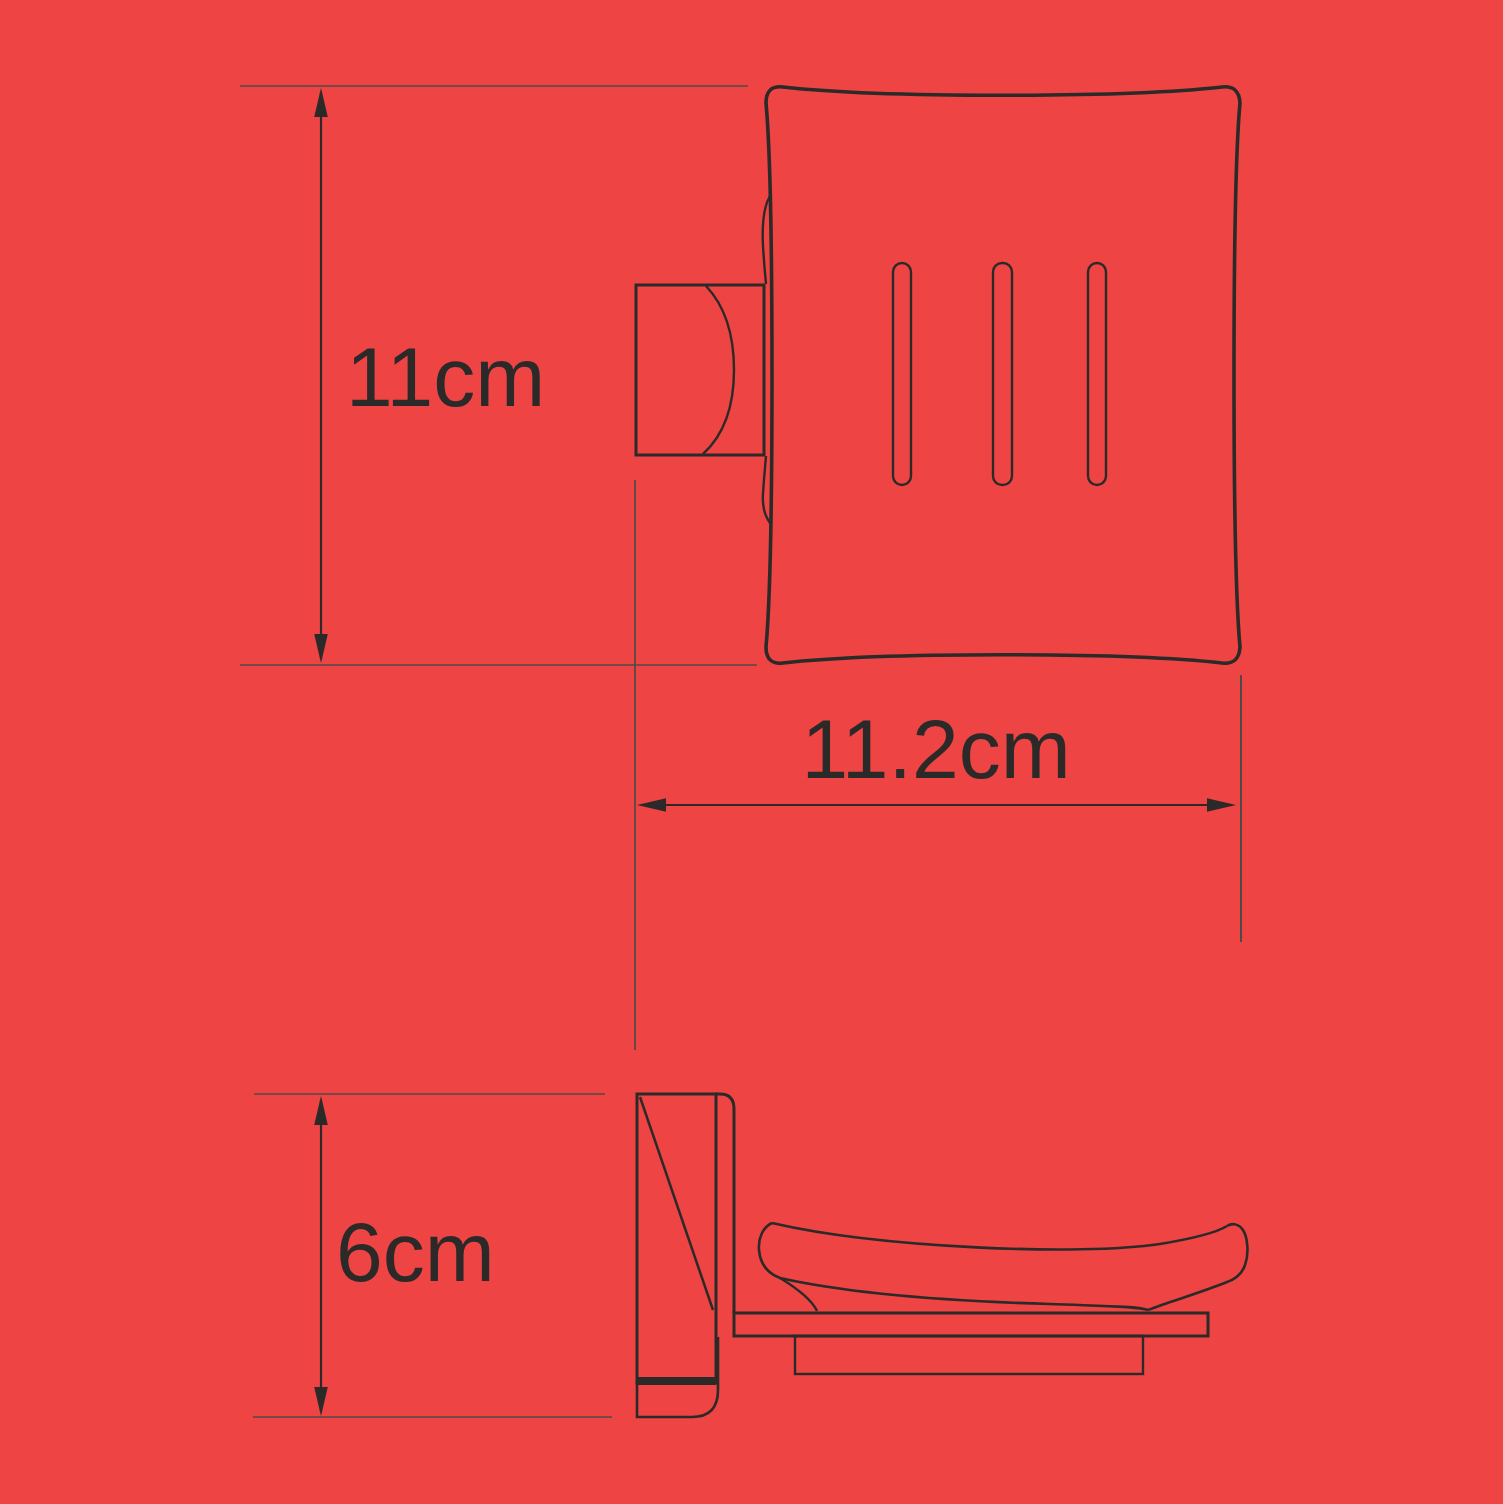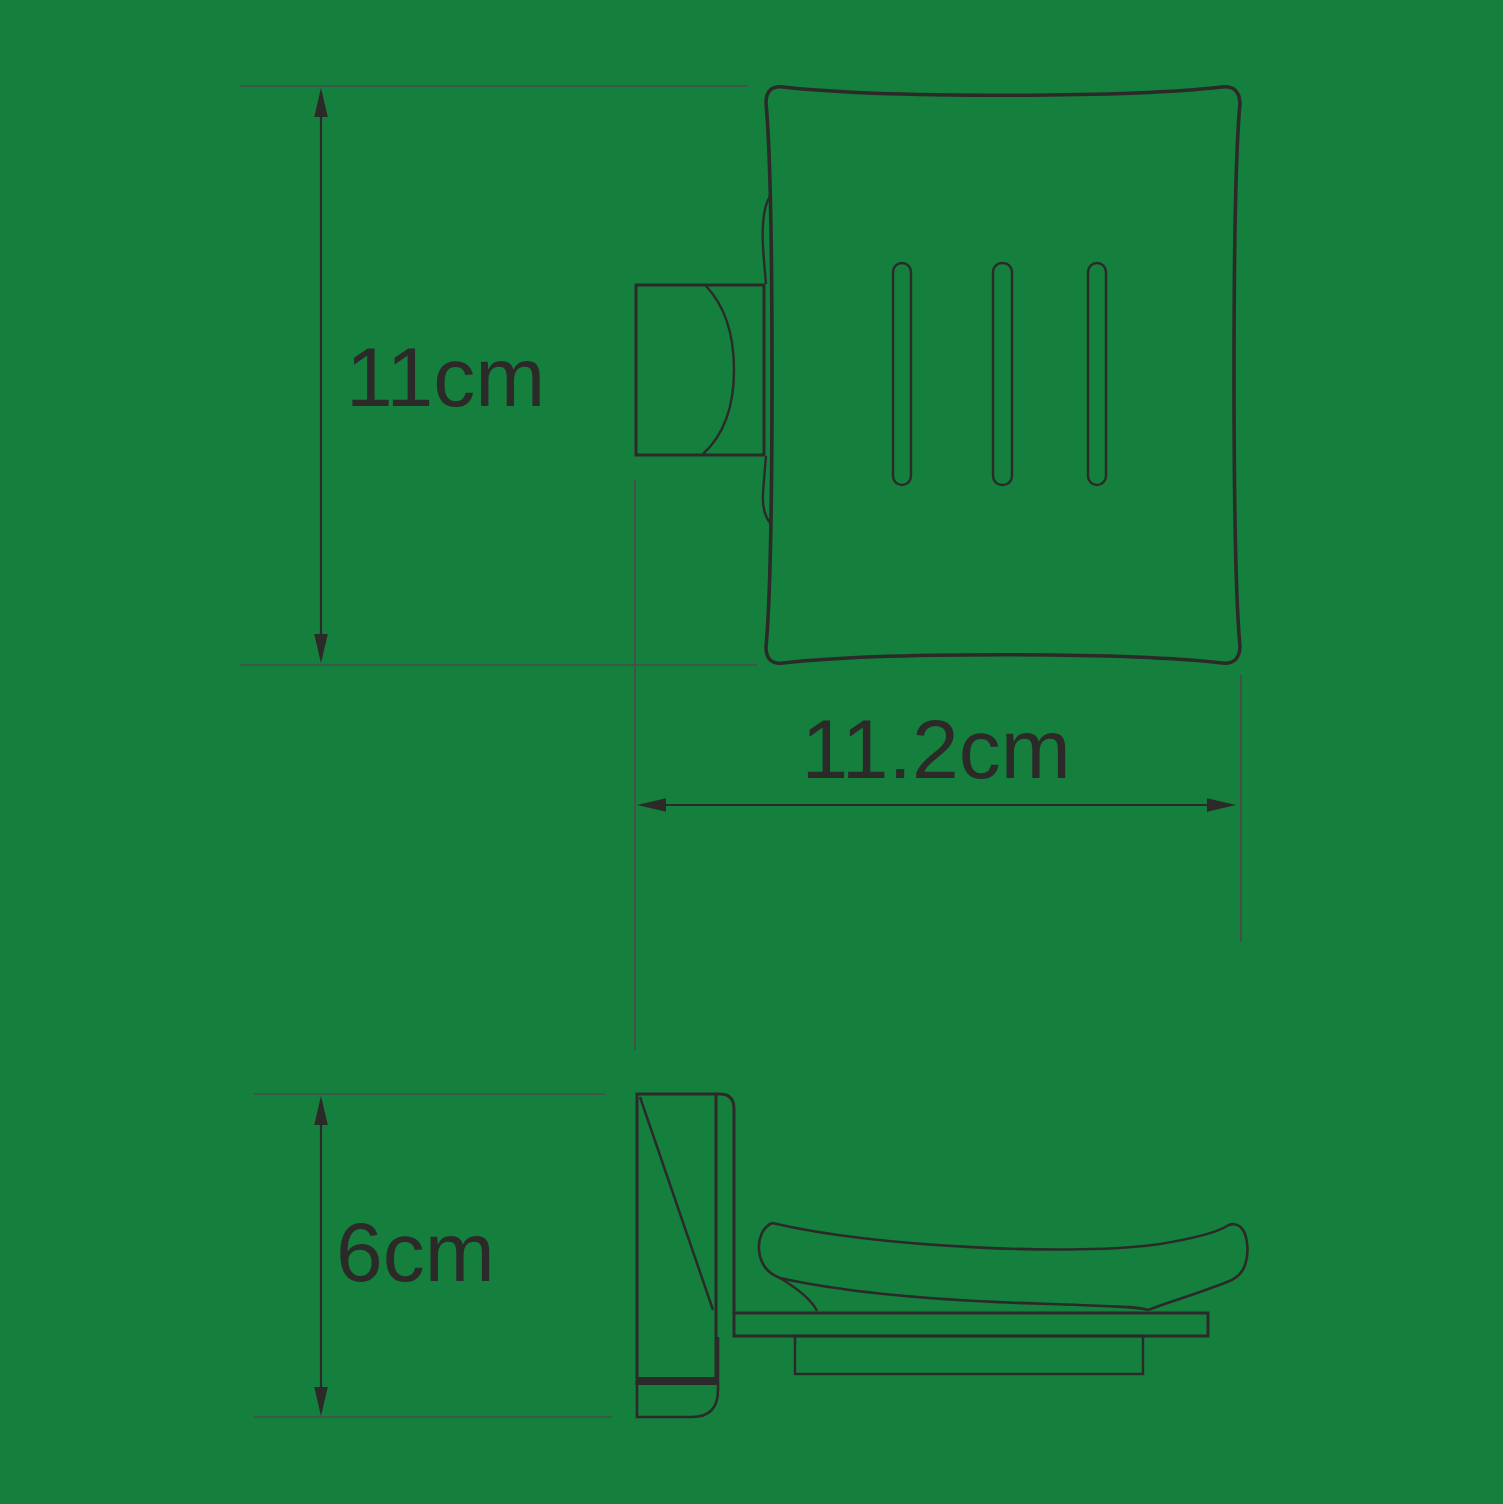--- a/index.html
+++ b/index.html
@@ -4,21 +4,21 @@
 <style>
   html, body {
     margin: 0;
     padding: 0;
     background: #ffffff;
   }
   .canvas {
     position: relative;
     width: 1503px;
     height: 1504px;
-    background: #15803d;
+    background: #ef4444;
     overflow: hidden;
   }
   svg {
     display: block;
     width: 1503px;
     height: 1504px;
   }
   .dim-label {
     font-family: "Liberation Sans", "DejaVu Sans", sans-serif;
     font-size: 84px;

